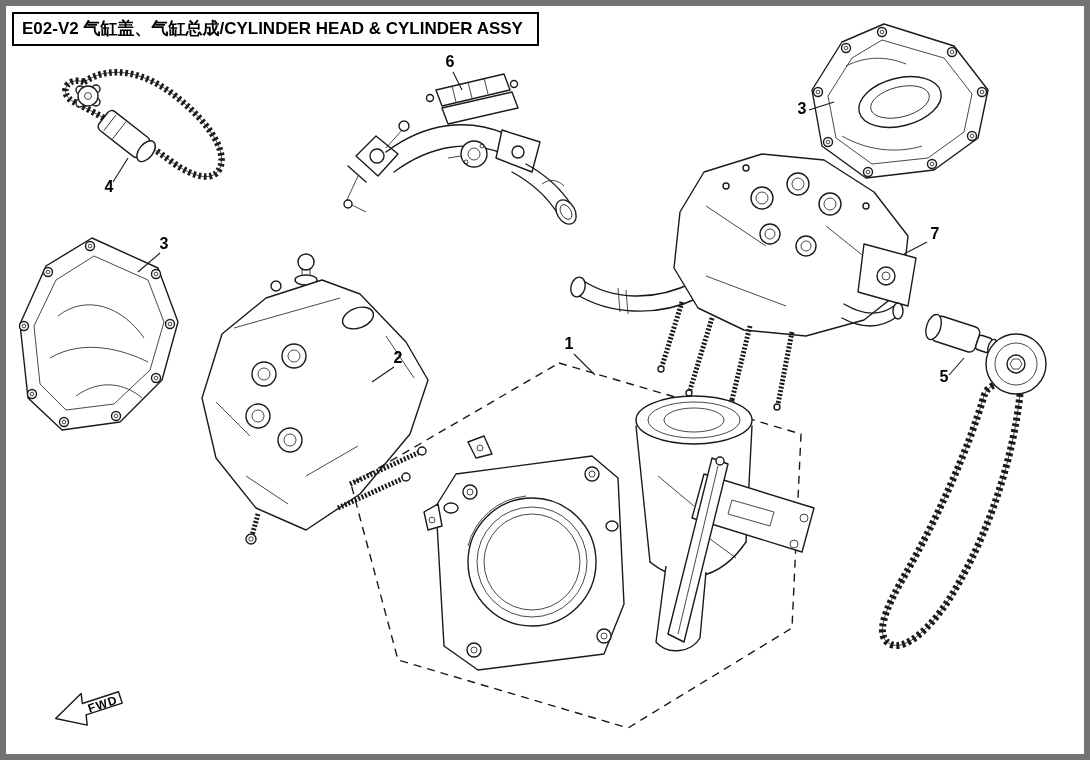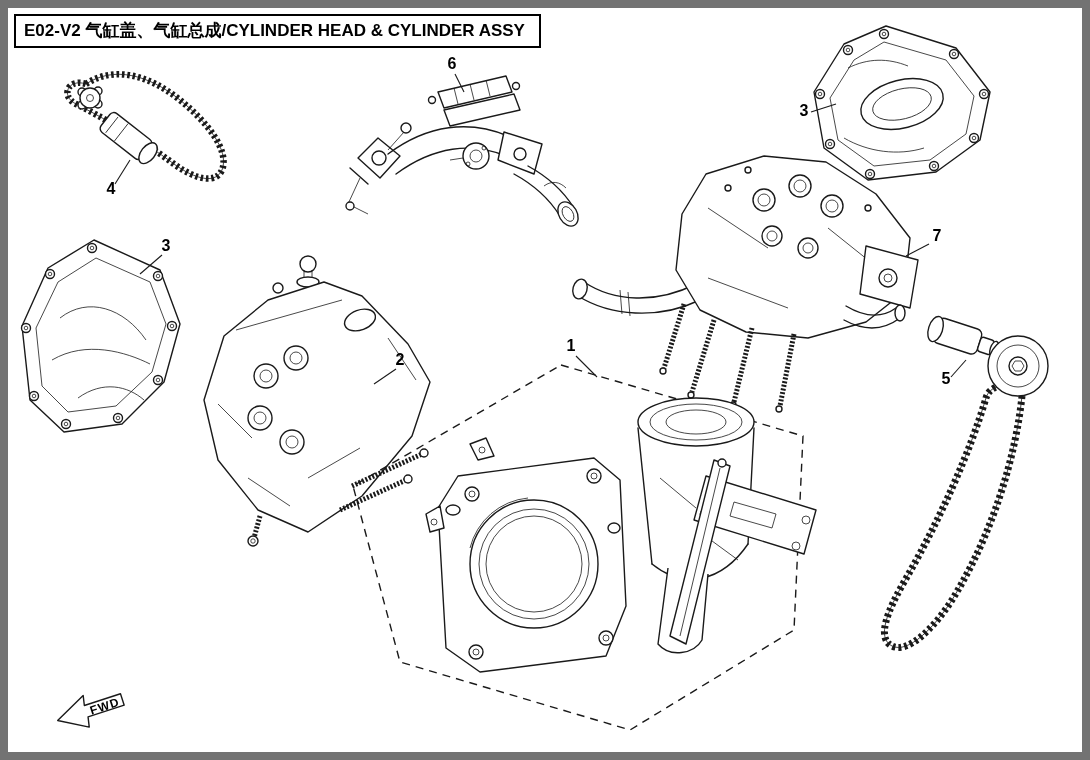--- a/index.html
+++ b/index.html
@@ -1,20 +1,20 @@
 <!DOCTYPE html>
 <html><head>
 <meta charset="utf-8">
 <style>
   html,body { margin:0; padding:0; background:#e8e8e8; }
   .page {
     position:relative;
     width:1090px; height:760px;
     background:#ffffff;
-    border:8px solid #737373;
+    border:6px solid #737373;
     box-sizing:border-box;
     font-family:"Liberation Sans","DejaVu Sans",sans-serif;
     overflow:hidden;
   }
   .title-box {
     position:absolute; top:6px; left:6px;
     border:2px solid #000;
     background:#fff;
     padding:3px 14px 4px 8px;
     font-size:17px; font-weight:bold;

